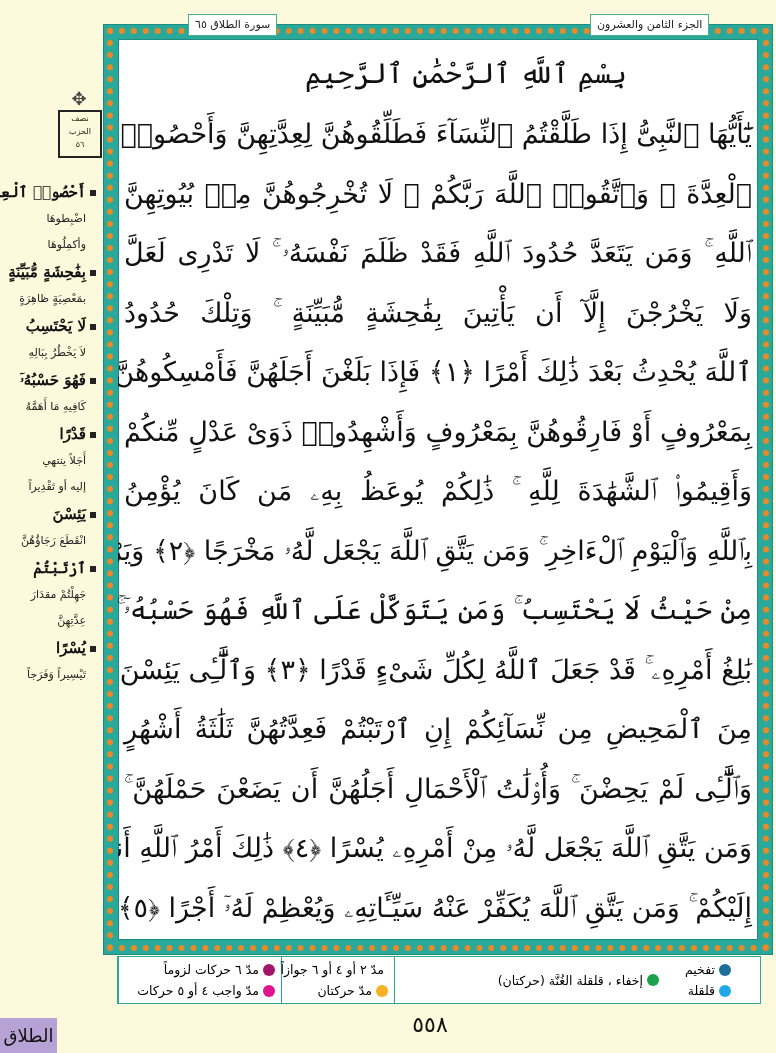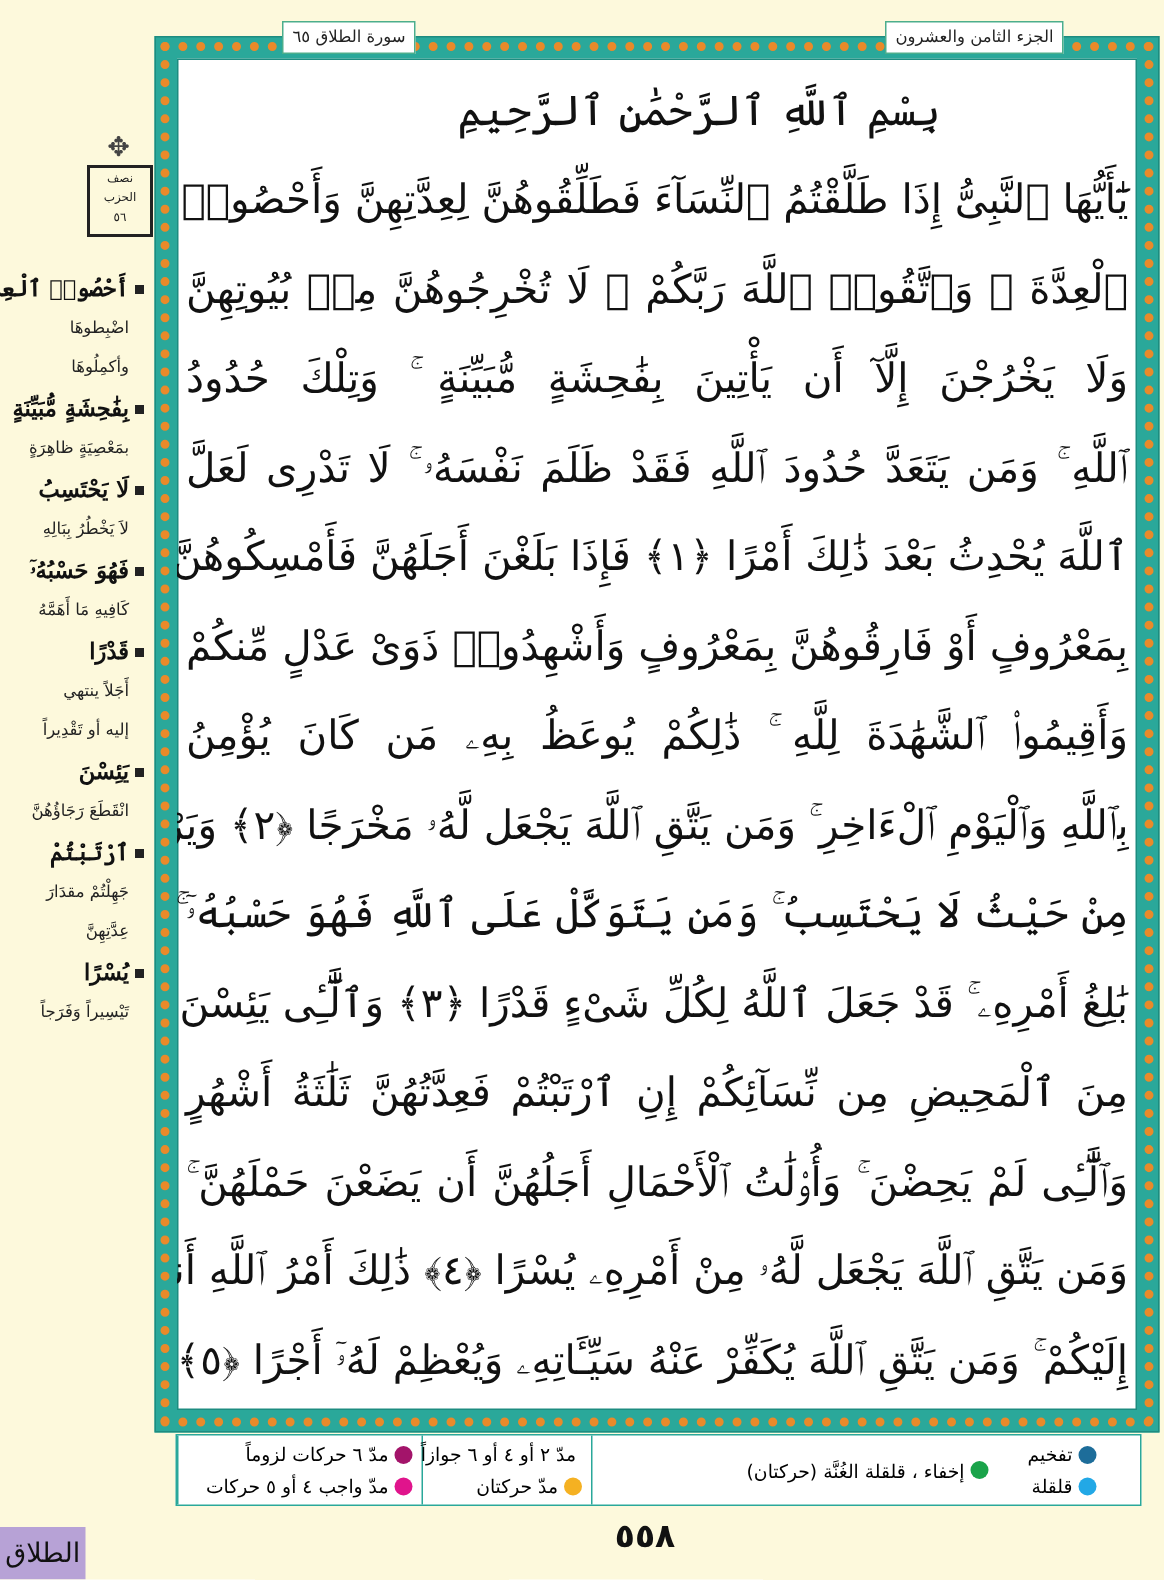--- a/index.html
+++ b/index.html
@@ -17,41 +17,41 @@
   .hizb{position:absolute;left:58px;top:110px;width:40px;height:44px;border:2px solid #222;background:#fdf9dc;font-size:8px;text-align:center;line-height:13px;color:#222;}
   .hizb-top{position:absolute;left:58px;top:88px;width:42px;height:22px;font-size:18px;text-align:center;line-height:22px;color:#444;}
   .gloss-term{font-family:"DejaVu Serif",serif;font-size:15px;font-weight:bold;color:#111;padding-right:4px;height:28px;line-height:28px;white-space:nowrap;}
   .gloss-term .bullet{display:inline-block;width:6px;height:6px;background:#222;margin-left:4px;vertical-align:middle;}
   .gloss-def{font-size:11px;color:#222;padding-right:14px;height:26px;line-height:26px;white-space:nowrap;}
   .legend{position:absolute;left:117px;top:956px;width:642px;height:46px;background:#fff;border:1px solid #2aa89a;display:flex;flex-direction:row-reverse;font-size:12.5px;direction:rtl;}
   .lg-col{border-left:1px solid #2aa89a;padding:2px 6px;display:flex;flex-direction:column;justify-content:space-around;}
   .lg-col:last-child{border-left:none;}
   .lg-row{display:flex;align-items:center;gap:4px;white-space:nowrap;}
   .dot{display:inline-block;width:12px;height:12px;border-radius:50%;}
-  .page-no{position:absolute;left:400px;top:1012px;width:60px;text-align:center;font-size:22px;font-weight:bold;color:#111;}
+  .page-no{position:absolute;left:400px;top:1012px;width:60px;text-align:center;font-size:22px;font-weight:normal;color:#111;}
   .surah-tab{position:absolute;left:0;top:1018px;width:57px;height:35px;background:#b7a2d6;font-size:18px;line-height:35px;text-align:center;color:#111;}
 </style>
 </head>
 <body>
 
 <div class="frame">
   <div class="frame-orn"></div>
   <div class="frame-inner"></div>
 </div>
 
 <div class="hdr-tab hdr-juz">الجزء الثامن والعشرون</div>
 <div class="hdr-tab hdr-surah">سورة الطلاق ٦٥</div>
 
 <div class="bismillah">بِسْمِ ٱللَّهِ ٱلرَّحْمَٰنِ ٱلرَّحِيمِ</div>
 
 <div class="lines">
   <div class="line">يَٰٓأَيُّهَا ٱلنَّبِىُّ إِذَا طَلَّقْتُمُ ٱلنِّسَآءَ فَطَلِّقُوهُنَّ لِعِدَّتِهِنَّ وَأَحْصُوا۟</div>
   <div class="line">ٱلْعِدَّةَ ۖ وَٱتَّقُوا۟ ٱللَّهَ رَبَّكُمْ ۖ لَا تُخْرِجُوهُنَّ مِنۢ بُيُوتِهِنَّ</div>
+  <div class="line">ٱللَّهِ ۚ وَمَن يَتَعَدَّ حُدُودَ ٱللَّهِ فَقَدْ ظَلَمَ نَفْسَهُۥ ۚ لَا تَدْرِى لَعَلَّ</div>
   <div class="line">وَلَا يَخْرُجْنَ إِلَّآ أَن يَأْتِينَ بِفَٰحِشَةٍ مُّبَيِّنَةٍ ۚ وَتِلْكَ حُدُودُ</div>
-  <div class="line">ٱللَّهِ ۚ وَمَن يَتَعَدَّ حُدُودَ ٱللَّهِ فَقَدْ ظَلَمَ نَفْسَهُۥ ۚ لَا تَدْرِى لَعَلَّ</div>
   <div class="line">ٱللَّهَ يُحْدِثُ بَعْدَ ذَٰلِكَ أَمْرًا ﴿١﴾ فَإِذَا بَلَغْنَ أَجَلَهُنَّ فَأَمْسِكُوهُنَّ</div>
   <div class="line">بِمَعْرُوفٍ أَوْ فَارِقُوهُنَّ بِمَعْرُوفٍ وَأَشْهِدُوا۟ ذَوَىْ عَدْلٍ مِّنكُمْ</div>
   <div class="line">وَأَقِيمُوا۟ ٱلشَّهَٰدَةَ لِلَّهِ ۚ ذَٰلِكُمْ يُوعَظُ بِهِۦ مَن كَانَ يُؤْمِنُ</div>
   <div class="line">بِٱللَّهِ وَٱلْيَوْمِ ٱلْءَاخِرِ ۚ وَمَن يَتَّقِ ٱللَّهَ يَجْعَل لَّهُۥ مَخْرَجًا ﴿٢﴾ وَيَرْزُقْهُ</div>
   <div class="line">مِنْ حَيْثُ لَا يَحْتَسِبُ ۚ وَمَن يَتَوَكَّلْ عَلَى ٱللَّهِ فَهُوَ حَسْبُهُۥٓ ۚ إِنَّ ٱللَّهَ</div>
   <div class="line">بَٰلِغُ أَمْرِهِۦ ۚ قَدْ جَعَلَ ٱللَّهُ لِكُلِّ شَىْءٍ قَدْرًا ﴿٣﴾ وَٱلَّٰٓـِٔى يَئِسْنَ</div>
   <div class="line">مِنَ ٱلْمَحِيضِ مِن نِّسَآئِكُمْ إِنِ ٱرْتَبْتُمْ فَعِدَّتُهُنَّ ثَلَٰثَةُ أَشْهُرٍ</div>
   <div class="line">وَٱلَّٰٓـِٔى لَمْ يَحِضْنَ ۚ وَأُو۟لَٰتُ ٱلْأَحْمَالِ أَجَلُهُنَّ أَن يَضَعْنَ حَمْلَهُنَّ ۚ</div>
   <div class="line">وَمَن يَتَّقِ ٱللَّهَ يَجْعَل لَّهُۥ مِنْ أَمْرِهِۦ يُسْرًا ﴿٤﴾ ذَٰلِكَ أَمْرُ ٱللَّهِ أَنزَلَهُۥٓ</div>
   <div class="line">إِلَيْكُمْ ۚ وَمَن يَتَّقِ ٱللَّهَ يُكَفِّرْ عَنْهُ سَيِّـَٔاتِهِۦ وَيُعْظِمْ لَهُۥٓ أَجْرًا ﴿٥﴾</div>

